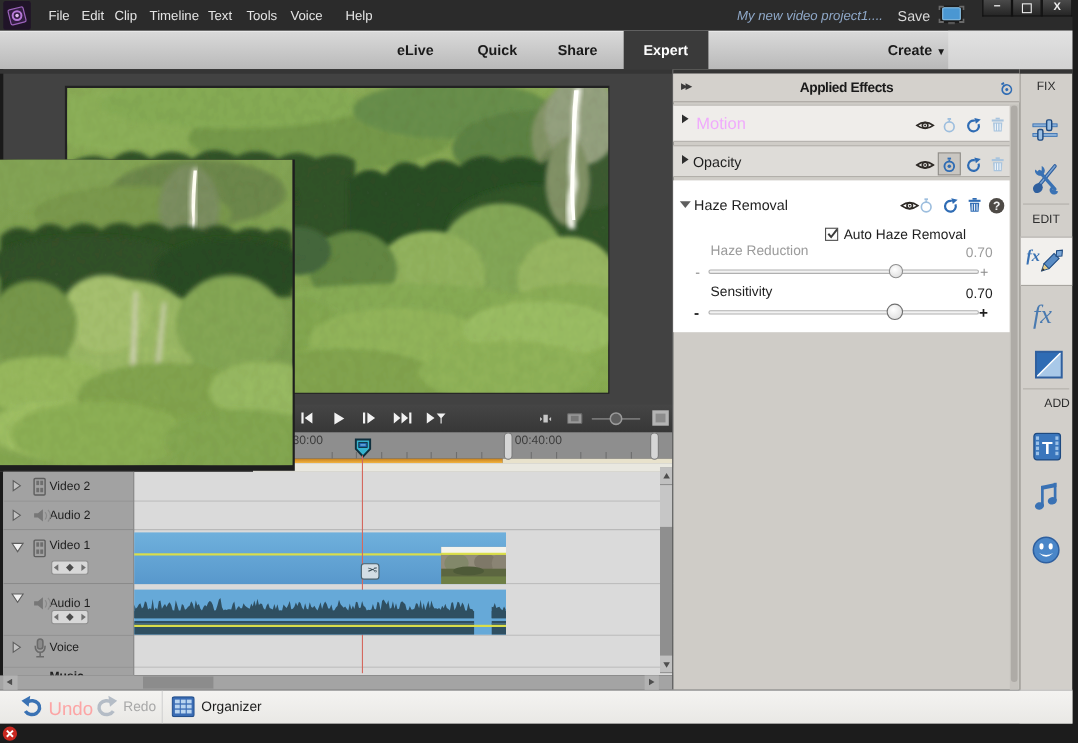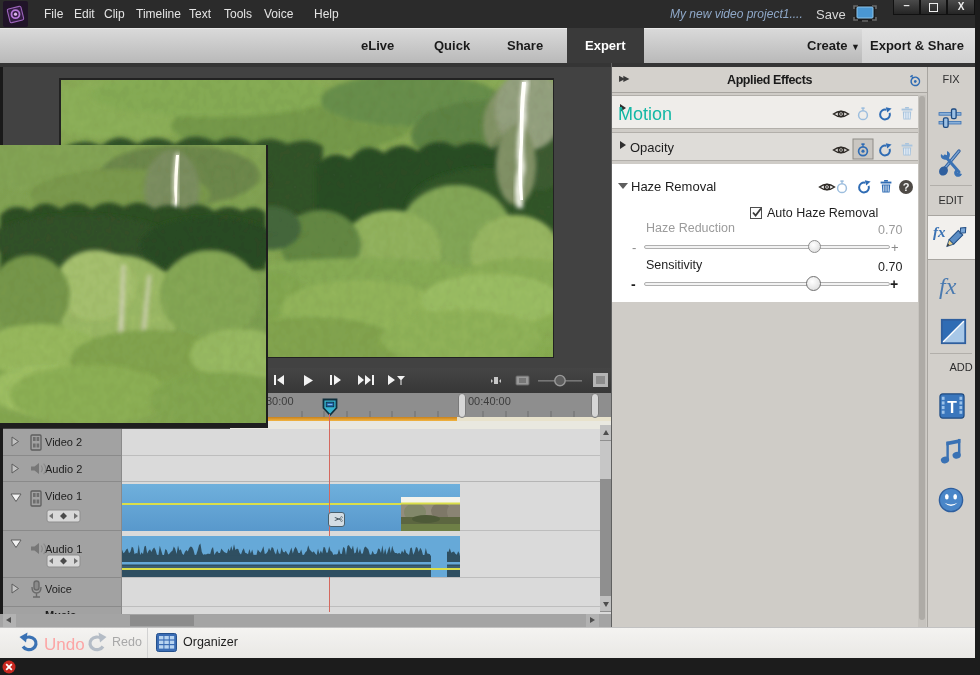--- a/index.html
+++ b/index.html
@@ -46,21 +46,20 @@
 <div class="abs" style="left:0;top:28px;width:980px;height:35px;background:linear-gradient(#dadada,#b9b9b9)"></div>
 <div class="abs" style="left:0;top:28px;width:980px;height:1px;background:#e9e9e9"></div>
 <div class="abs" style="left:862px;top:28px;width:118px;height:35px;background:linear-gradient(#e2e2e2,#d2d2d2)"></div>
 <div class="abs" style="left:567px;top:28px;width:77px;height:35px;background:#3a3a3a"></div>
 <div class="abs" style="left:0;top:28px;width:980px;height:35px;color:#1a1a1a;font-size:13px;font-weight:bold;line-height:35px">
   <span class="abs" style="left:361px">eLive</span>
   <span class="abs" style="left:434px">Quick</span>
   <span class="abs" style="left:507px">Share</span>
   <span class="abs" style="left:585px;color:#fff">Expert</span>
   <span class="abs" style="left:807px">Create <span style="font-size:9px">▼</span></span>
-  <span class="abs" style="left:870px">Export &amp; Share</span>
 </div>
 
 <div class="abs" style="left:0;top:63px;width:612px;height:366px;background:#424242"></div>
 <div class="abs" style="left:0;top:63px;width:3px;height:366px;background:#1a1a1a"></div>
 <div class="abs" style="left:0;top:63px;width:612px;height:4px;background:#353535"></div>
 
 <div class="abs" style="left:59px;top:78px;width:495px;height:280px;background:#222"></div>
 <svg class="abs" style="left:61px;top:80px;filter:brightness(1.07) saturate(1.04)" width="492" height="277" viewBox="0 0 492 277">
   <defs>
     <linearGradient id="hill" x1="0" y1="0" x2="0" y2="1">
@@ -341,21 +340,21 @@
   <g transform="rotate(-35 8 9)" stroke="#2f6cb4" fill="#2f6cb4">
     <circle cx="8" cy="9.5" r="4.2" fill="none" stroke-width="1.5"></circle>
     <rect x="6.6" y="2.2" width="2.8" height="1.6" stroke="none"></rect>
     <path d="M8 4 v1.6" stroke-width="1.3"></path>
     <circle cx="8" cy="9.5" r="1.4" stroke="none"></circle>
   </g>
 </svg>
 
 <div class="abs" style="left:612px;top:95px;width:306px;height:34px;background:#efedea;border-top:1px solid #b2afaa;border-bottom:1px solid #b2afaa;box-sizing:border-box"></div>
 <div class="abs" style="left:620px;top:104px;width:0;height:0;border-top:4.5px solid transparent;border-bottom:4.5px solid transparent;border-left:6px solid #2e2e2e"></div>
-<div class="abs" style="left:618px;top:104px;font-size:18px;color:#14b8a6">Motion</div>
+<div class="abs" style="left:633px;top:104px;font-size:15px;color:#f0abfc">Motion</div>
 
 <div class="abs" style="left:612px;top:132px;width:306px;height:29px;background:#dedcd8;border-top:1px solid #b2afaa;border-bottom:1px solid #b2afaa;box-sizing:border-box"></div>
 <div class="abs" style="left:620px;top:141px;width:0;height:0;border-top:4.5px solid transparent;border-bottom:4.5px solid transparent;border-left:6px solid #2e2e2e"></div>
 <div class="abs" style="left:630px;top:140px;font-size:13px;color:#1e1e1e">Opacity</div>
 
 <div class="abs" style="left:612px;top:164px;width:306px;height:138px;background:#ffffff"></div>
 <div class="abs" style="left:618px;top:183px;width:0;height:0;border-left:5px solid transparent;border-right:5px solid transparent;border-top:6px solid #5e5e5e"></div>
 <div class="abs" style="left:631px;top:179px;font-size:13px;color:#1e1e1e">Haze Removal</div>
 
 <svg class="abs" style="left:810px;top:95px" width="110" height="210" viewBox="0 0 110 210">

